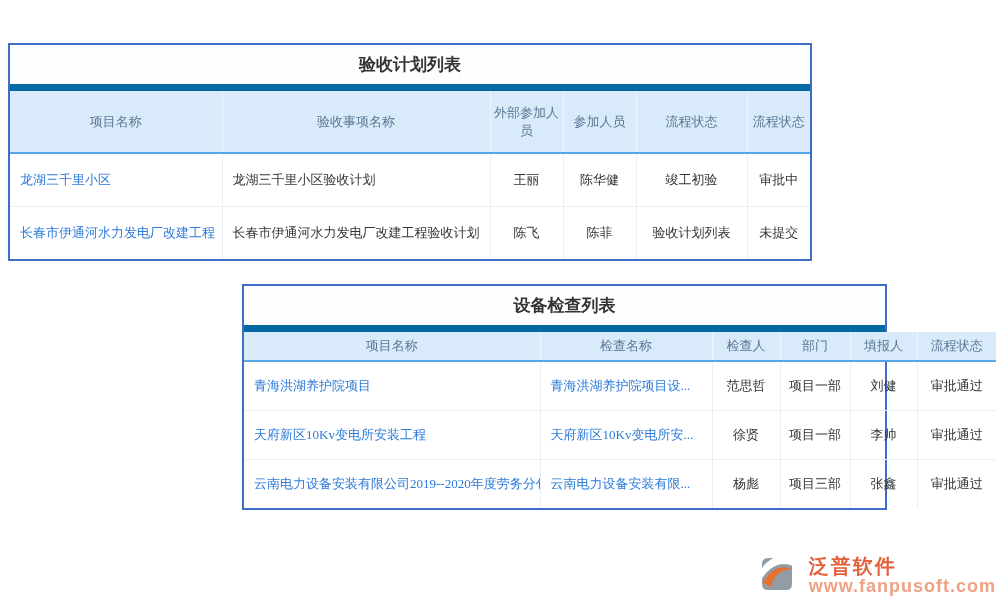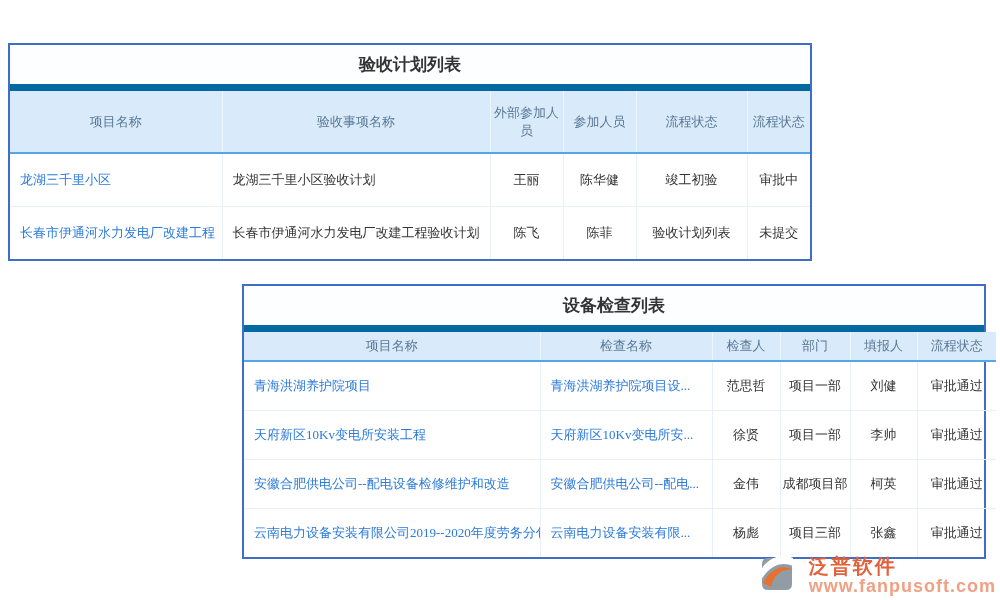--- a/index.html
+++ b/index.html
@@ -2,21 +2,21 @@
 <html><head>
 <meta charset="utf-8">
 <style>
   html,body{margin:0;padding:0;}
   body{
     width:1000px;height:600px;position:relative;background:#ffffff;
     font-family:"Liberation Sans","DejaVu Sans",sans-serif;overflow:hidden;
   }
   .panel{position:absolute;border:2px solid #3f6ec6;background:#ffffff;box-sizing:border-box;}
   .panel-top{left:8px;top:43px;width:804px;}
-  .panel-bottom{left:242px;top:284px;width:744px;}
+  .panel-bottom{left:242px;top:284px;width:645px;}
   .panel-title{
     height:39px;line-height:39px;text-align:center;
     font-size:17px;font-weight:bold;color:#333333;
     background:#fdfeff;border-bottom:7px solid #0369a1;
   }
   table.grid{border-collapse:collapse;table-layout:fixed;width:100%;font-family:Liberation Serif, serif;}
   .grid th{
     background:#d9eafa;color:#5a7894;font-weight:normal;font-size:13px;
     border-bottom:2px solid #55a6e6;padding:0 2px;
   }
@@ -121,28 +121,20 @@
       </tr>
       <tr>
         <td class="al"><a class="link">天府新区10Kv变电所安装工程</a></td>
         <td class="al"><a class="link">天府新区10Kv变电所安...</a></td>
         <td>徐贤</td>
         <td>项目一部</td>
         <td class="reporter">李帅</td>
         <td class="st-green">审批通过</td>
       </tr>
       <tr>
-        <td class="al"><a class="link">安徽合肥供电公司--配电设备检修维护和改造</a></td>
-        <td class="al"><a class="link">安徽合肥供电公司--配电...</a></td>
-        <td>金伟</td>
-        <td>成都项目部</td>
-        <td class="reporter">柯英</td>
-        <td class="st-green">审批通过</td>
-      </tr>
-      <tr>
         <td class="al"><a class="link">云南电力设备安装有限公司2019--2020年度劳务分包...</a></td>
         <td class="al"><a class="link">云南电力设备安装有限...</a></td>
         <td>杨彪</td>
         <td>项目三部</td>
         <td class="reporter">张鑫</td>
         <td class="st-green">审批通过</td>
       </tr>
     </tbody>
   </table>
 </div>

